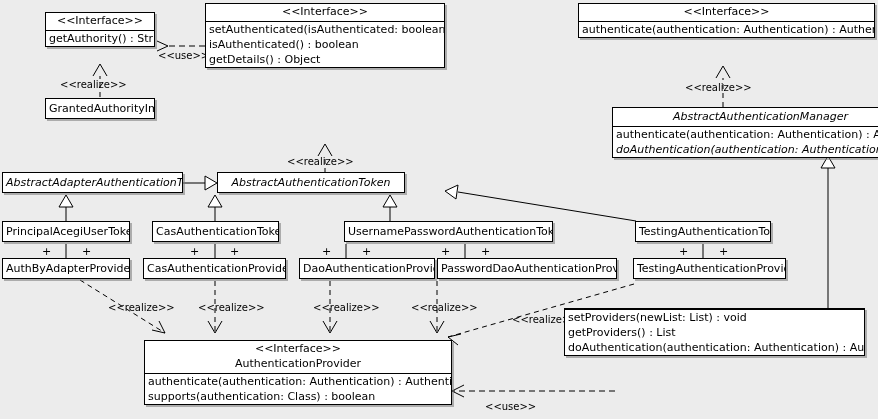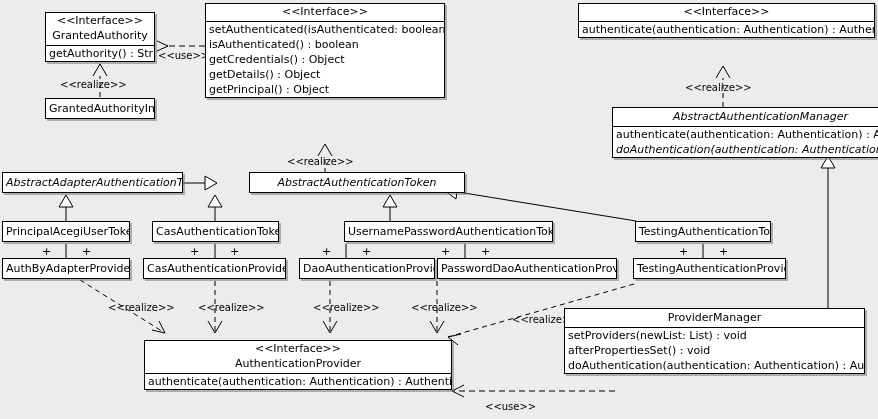--- a/index.html
+++ b/index.html
@@ -220,43 +220,40 @@
      AuthenticationProvider --&gt;
     <g>
       <line x1="615" y1="391" x2="452" y2="391" stroke="#000" stroke-width="1" stroke-dasharray="6,4"></line>
       <path d="M452,391 L464,385 M452,391 L464,397" fill="none" stroke="#000" stroke-width="1"></path>
     </g>
   </svg>
 
   <div class="uml-box" style="left:45px; top:12px; width:110px;">
     <div class="hdr">
       <div class="hdr-line stereo">&lt;&lt;Interface&gt;&gt;</div>
-      <div class="hdr-line cname">GrantedAuthority</div>
     </div>
     <div class="divider"></div>
     <div class="members">
       <div class="member">getAuthority() : String</div>
     </div>
   </div>
 
   <div class="uml-box" style="left:45px; top:98px; width:110px;">
     <div class="simple-name">GrantedAuthorityImpl</div>
   </div>
 
   <div class="uml-box" style="left:205px; top:3px; width:240px;">
     <div class="hdr">
       <div class="hdr-line stereo">&lt;&lt;Interface&gt;&gt;</div>
     </div>
     <div class="divider"></div>
     <div class="members">
       <div class="member">setAuthenticated(isAuthenticated: boolean) : void</div>
       <div class="member">isAuthenticated() : boolean</div>
-      <div class="member">getCredentials() : Object</div>
       <div class="member">getDetails() : Object</div>
-      <div class="member">getPrincipal() : Object</div>
     </div>
   </div>
 
   <div class="uml-box" style="left:578px; top:3px; width:297px;">
     <div class="hdr">
       <div class="hdr-line stereo">&lt;&lt;Interface&gt;&gt;</div>
     </div>
     <div class="divider"></div>
     <div class="members">
       <div class="member">authenticate(authentication: Authentication) : Authentication</div>
@@ -271,21 +268,21 @@
     <div class="members">
       <div class="member">authenticate(authentication: Authentication) : Authentication</div>
       <div class="member abstract">doAuthentication(authentication: Authentication) : Authentication</div>
     </div>
   </div>
 
   <div class="uml-box" style="left:2px; top:172px; width:181px;">
     <div class="simple-name abstract">AbstractAdapterAuthenticationToken</div>
   </div>
 
-  <div class="uml-box" style="left:217px; top:172px; width:216px;margin-left:32px;">
+  <div class="uml-box" style="left:217px; top:172px; width:188px;">
     <div class="simple-name abstract">AbstractAuthenticationToken</div>
   </div>
 
   <div class="uml-box" style="left:2px; top:221px; width:128px;">
     <div class="simple-name">PrincipalAcegiUserToken</div>
   </div>
 
   <div class="uml-box" style="left:152px; top:221px; width:127px;">
     <div class="simple-name">CasAuthenticationToken</div>
   </div>
@@ -319,31 +316,29 @@
   </div>
 
   <div class="uml-box" style="left:144px; top:340px; width:308px;">
     <div class="hdr">
       <div class="hdr-line stereo">&lt;&lt;Interface&gt;&gt;</div>
       <div class="hdr-line cname">AuthenticationProvider</div>
     </div>
     <div class="divider"></div>
     <div class="members">
       <div class="member">authenticate(authentication: Authentication) : Authentication</div>
+      <div class="member">supports(authentication: Class) : boolean</div>
     </div>
   </div>
 
   <div class="uml-box" style="left:564px; top:308px; width:301px;">
-    <div class="hdr">
-      <div class="hdr-line cname">ProviderManager</div>
-    </div>
     <div class="divider"></div>
     <div class="members">
       <div class="member">setProviders(newList: List) : void</div>
-      <div class="member">afterPropertiesSet() : void</div>
+      <div class="member">getProviders() : List</div>
       <div class="member">doAuthentication(authentication: Authentication) : Authentication</div>
     </div>
   </div>
 
   <div class="edge-label" style="left:158px; top:50px;">&lt;&lt;use&gt;&gt;</div>
 
   <div class="edge-label" style="left:60px; top:79px;">&lt;&lt;realize&gt;&gt;</div>
 
   <div class="edge-label" style="left:287px; top:156px;">&lt;&lt;realize&gt;&gt;</div>
 

